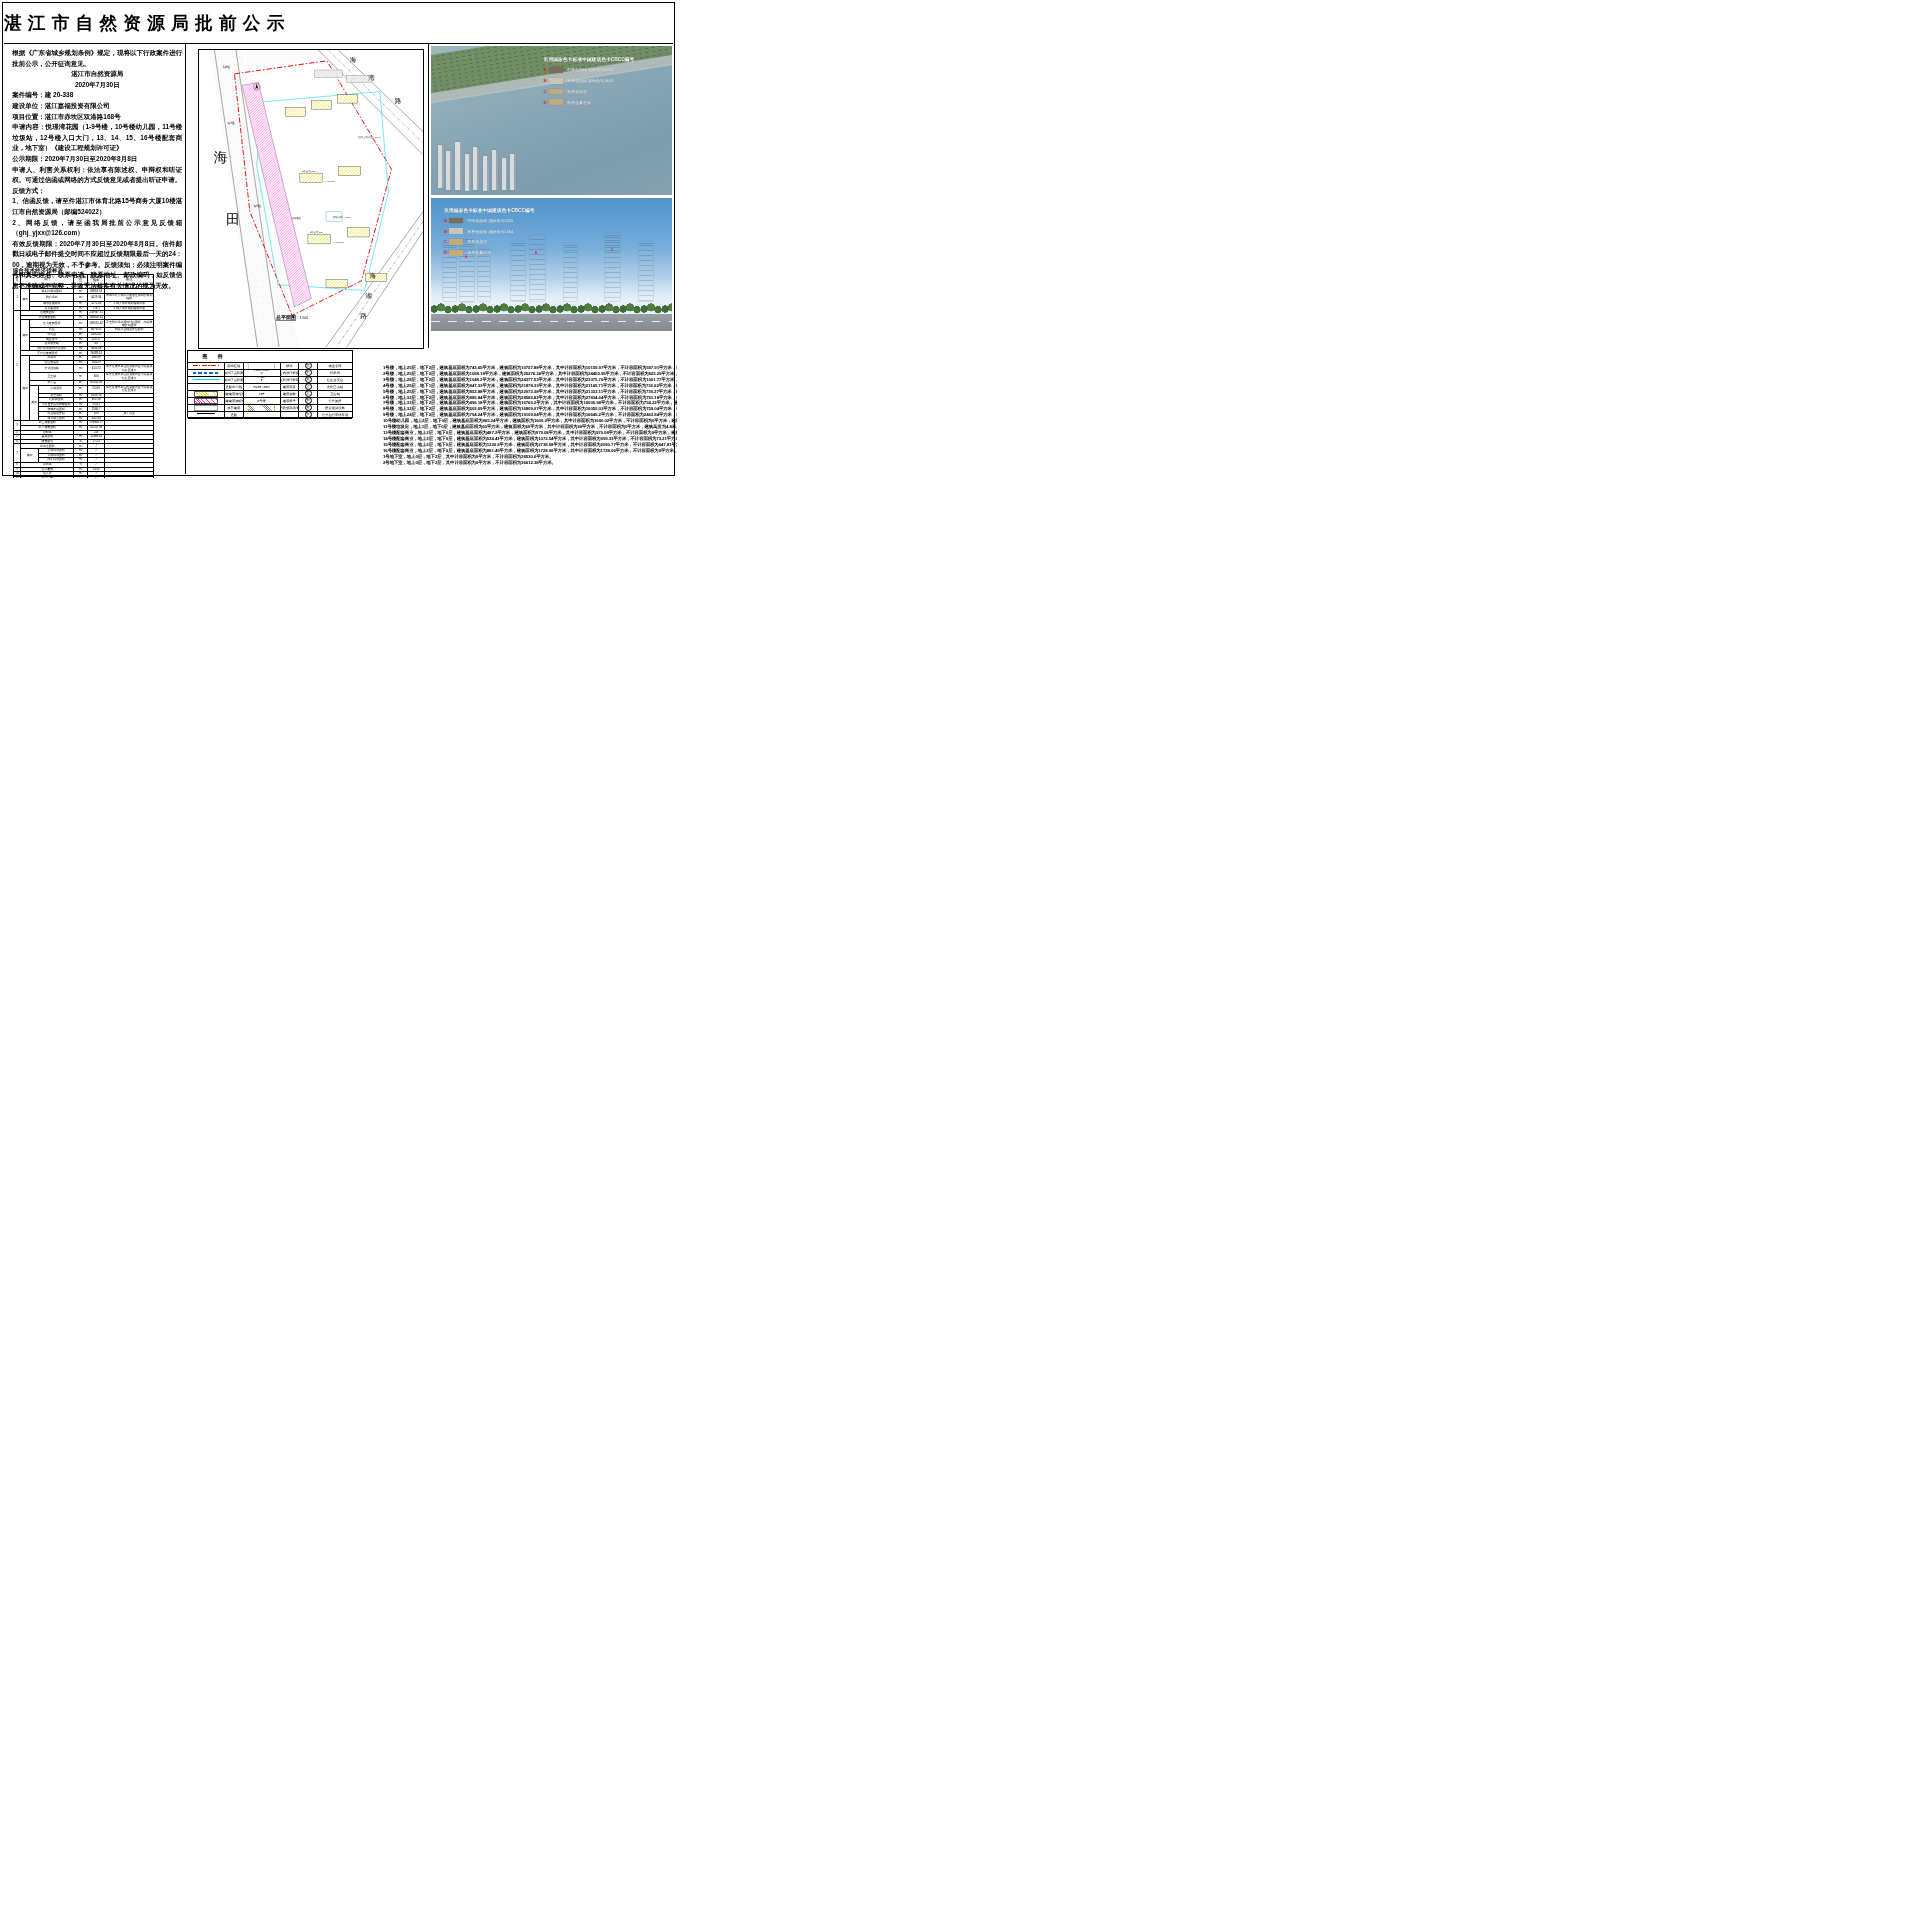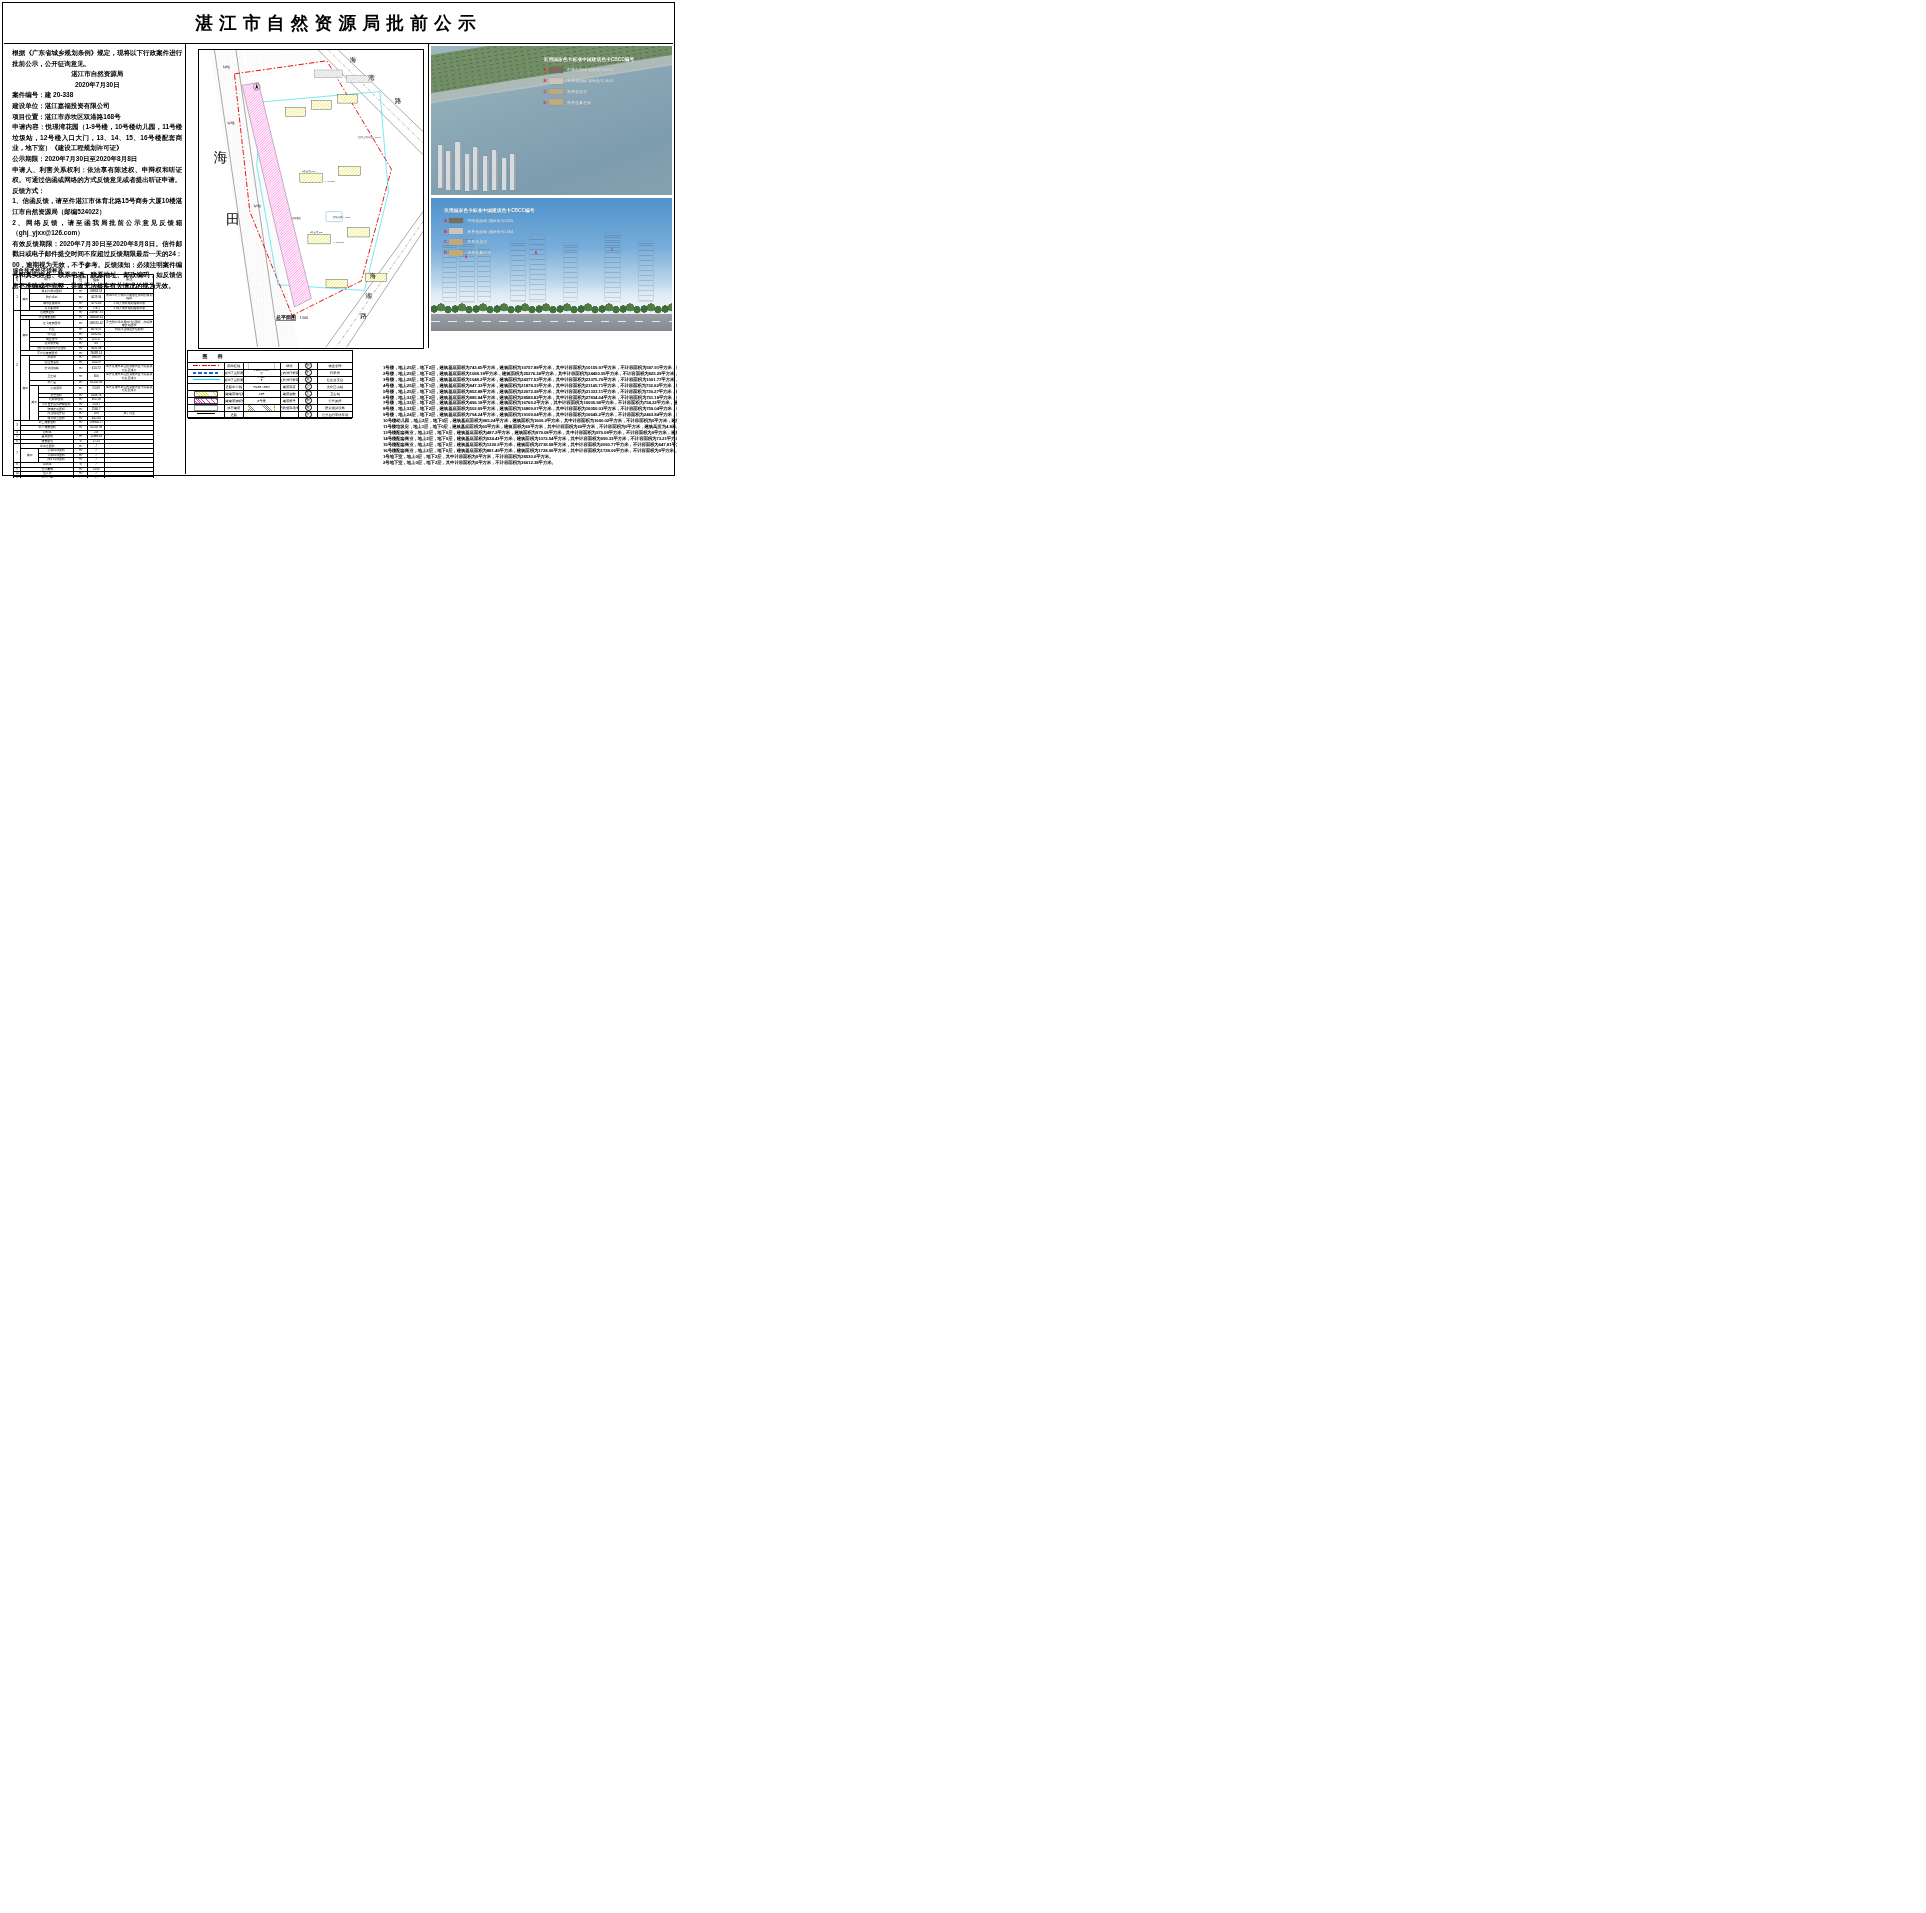--- a/index.html
+++ b/index.html
@@ -4,21 +4,21 @@
 <style>
   html,body{margin:0;padding:0;background:#fff;}
   .poster{position:relative;width:677px;height:478px;background:#fff;overflow:hidden;
           font-family:"Liberation Sans",sans-serif;color:#000;}
   .frame{position:absolute;inset:2.3px;border:1.5px solid #000;pointer-events:none;}
   .hline{position:absolute;left:3.9px;right:3.9px;top:43px;height:1.2px;background:#000;}
   .vlineA{position:absolute;left:185px;top:43px;bottom:3.9px;width:0.8px;background:#000;}
   .vlineB{position:absolute;left:428px;top:43px;height:305px;width:1.2px;background:#000;}
 
   
-  .header{position:absolute;left:3.9px;right:3.9px;top:3.9px;height:39px;display:flex;align-items:center;justify-content:center;}
+  .header{position:absolute;left:3.9px;right:3.9px;top:3.9px;height:39px;display:flex;align-items:center;justify-content:flex-start;}
   .title{font-family:"Liberation Serif",serif;font-weight:bold;font-size:17.7px;letter-spacing:6.2px;white-space:nowrap;}
 
   
   .notice{position:absolute;left:12.3px;top:48px;width:170px;font-size:6.5px;line-height:10.6px;font-weight:bold;}
   .notice p{margin:0;text-align:justify;}
   .notice p.center{text-align:center;}
   .notice b{font-weight:bold;}
 
   
   .tbl-title{position:absolute;left:13px;top:267px;font-size:5.2px;font-weight:bold;letter-spacing:0.4px;}

